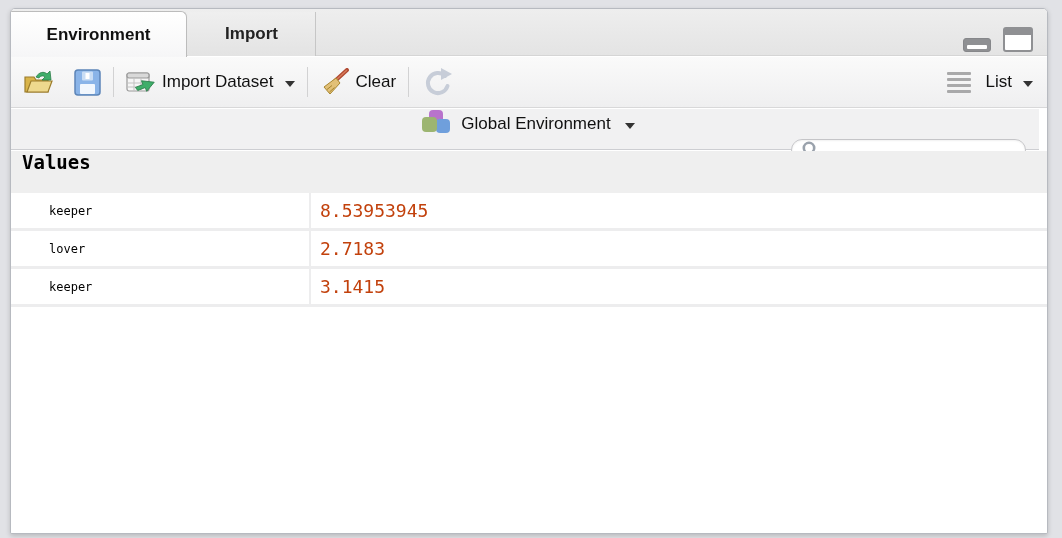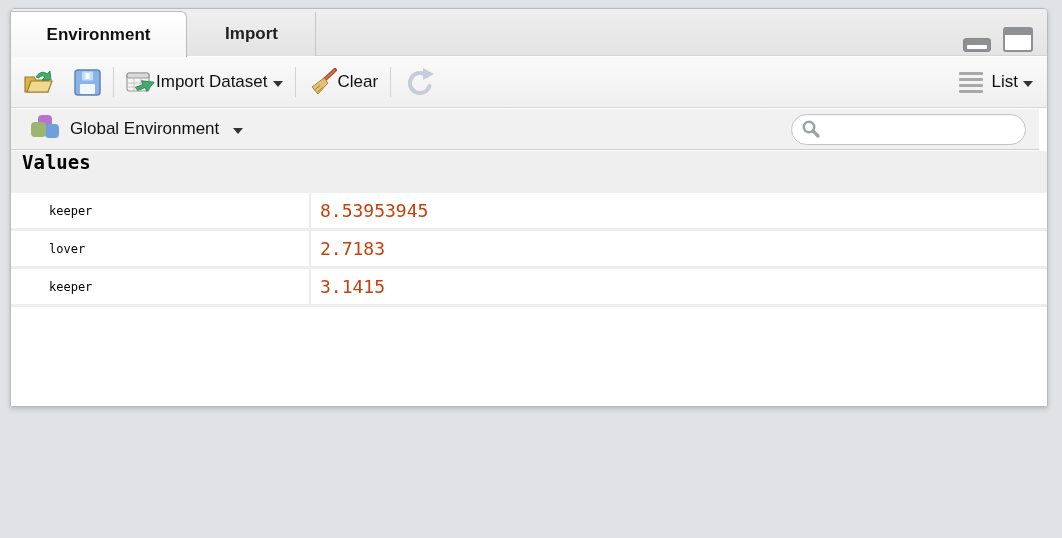--- a/index.html
+++ b/index.html
@@ -7,21 +7,21 @@
   body {
     background:#e1e2e6;
     font-family:"Liberation Sans", sans-serif;
     -webkit-font-smoothing:antialiased;
     overflow:hidden;
   }
   .stage { position:relative; width:1062px; height:538px; background:#e1e2e6; }
 
   
   .panel {
-    position:absolute; left:10px; top:8px; width:1038px; height:399px;
+    position:absolute; left:10px; top:8px; width:1038px; height:526px;
     background:#ffffff;
     border:1px solid #b7bac0;
     border-radius:5px 5px 2px 2px;
     box-shadow:0 2px 5px rgba(0,0,0,0.18);
     overflow:hidden;
   }
 
   
   .tabstrip {
     position:absolute; left:0; top:0; right:0; height:47px;
@@ -62,42 +62,42 @@
 
   
   .toolbar {
     position:absolute; left:0; top:48px; right:0; height:51px;
     background:linear-gradient(#fafafa,#efeff0);
     border-bottom:1px solid #d8d8d9;
     display:flex; align-items:center;
     padding:0 14px 0 12px;
     font-size:17px; color:#111;
   }
-  .tb-group { display:flex; align-items:center; cursor:pointer;justify-content:center; }
+  .tb-group { display:flex; align-items:center; gap:6px; cursor:pointer;justify-content:center; }
   .vsep { width:1px; height:30px; background:#d2d2d3; margin:0 12px; }
   .spacer { flex:1; }
   .caret {
     display:inline-block; width:0; height:0; margin-left:5px; margin-top:3px;
     border-left:5px solid transparent; border-right:5px solid transparent; border-top:6px solid #333;
   }
   .icon-btn { cursor:pointer; display:flex; align-items:center; }
   .mr16 { margin-right:18px; }
 
   
   .list-icon { display:inline-flex; flex-direction:column; gap:3px; margin-right:9px; cursor:pointer; }
   .list-icon i { display:block; width:24px; height:3px; background:#a9a9aa; border-radius:1px; }
 
   
   .envbar {
     position:absolute; left:0; top:100px; right:8px; height:41px;
     background:#f1f1f2;
     border-bottom:1px solid #cdced2;
     display:flex; align-items:center;
     padding:0 13px 0 18px;
-    font-size:17px; color:#111;
+    font-size:17px; color:#111;flex-direction:column;
   }
   .scope { display:flex; align-items:center; gap:9px; cursor:pointer; }
 
   .search-box {
     margin-left:auto; width:235px; height:31px;
     background:#fff; border:1px solid #c5c5c8; border-radius:16px;
     display:flex; align-items:center; padding:0 10px 0 9px;
     box-shadow:inset 0 1px 2px rgba(0,0,0,0.06);
   }
   .search-box input {

